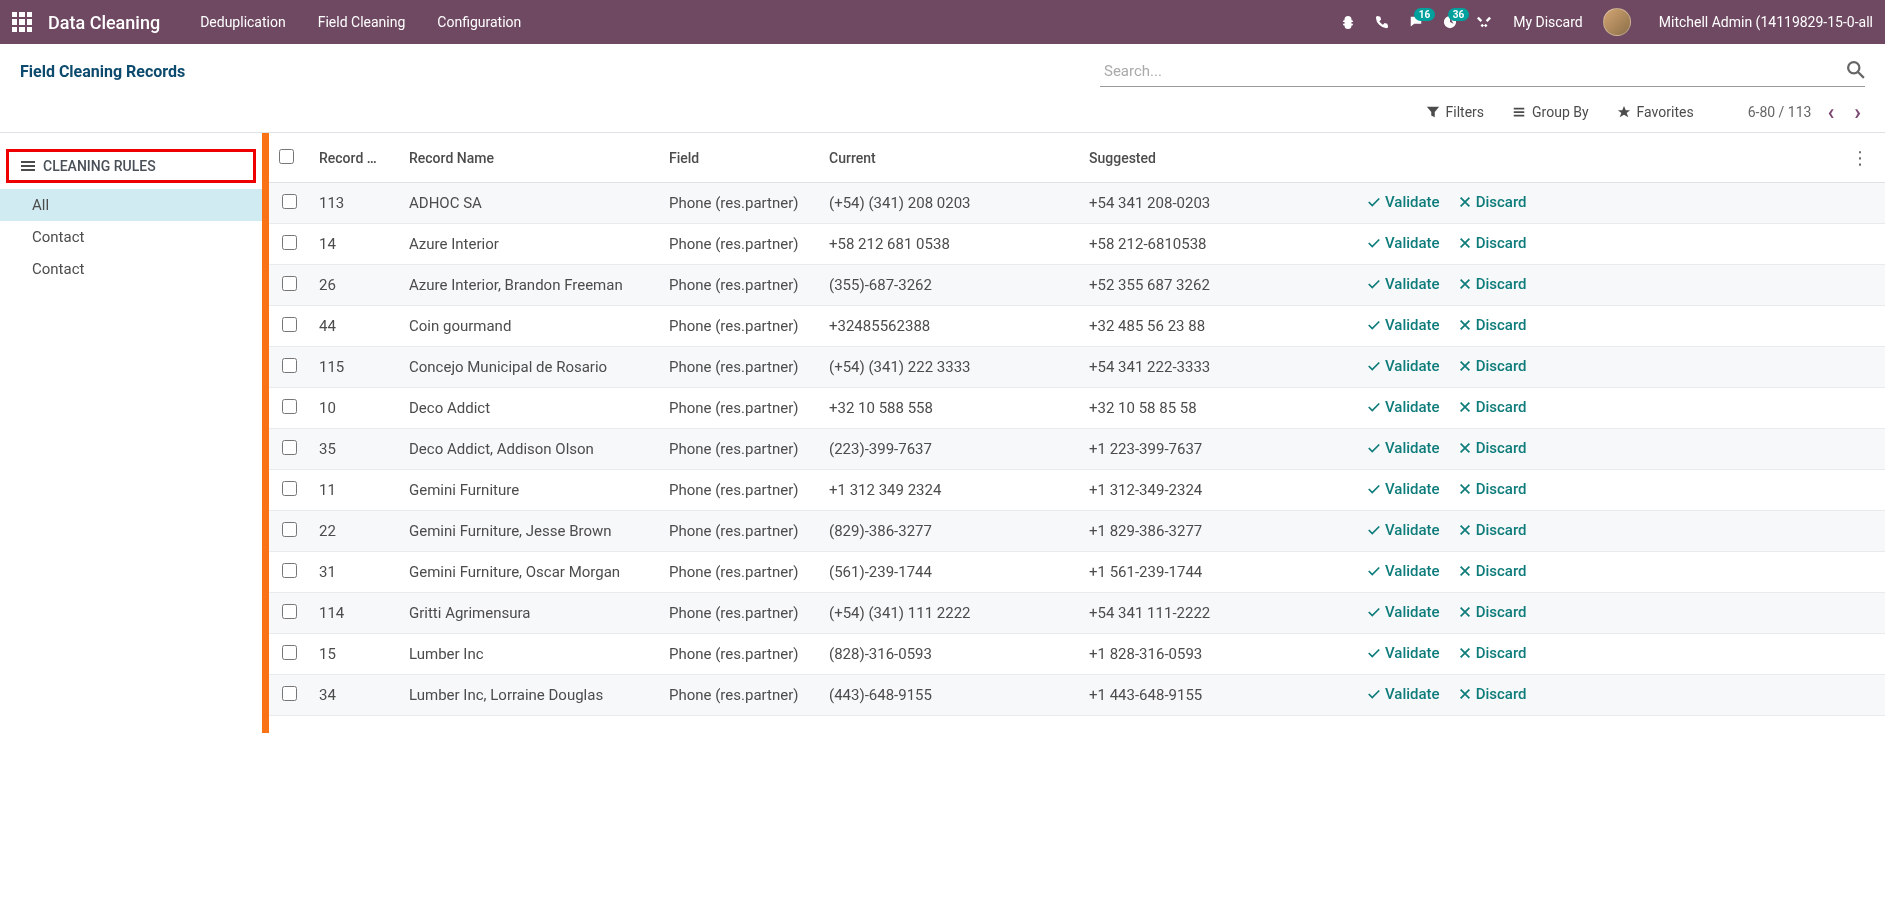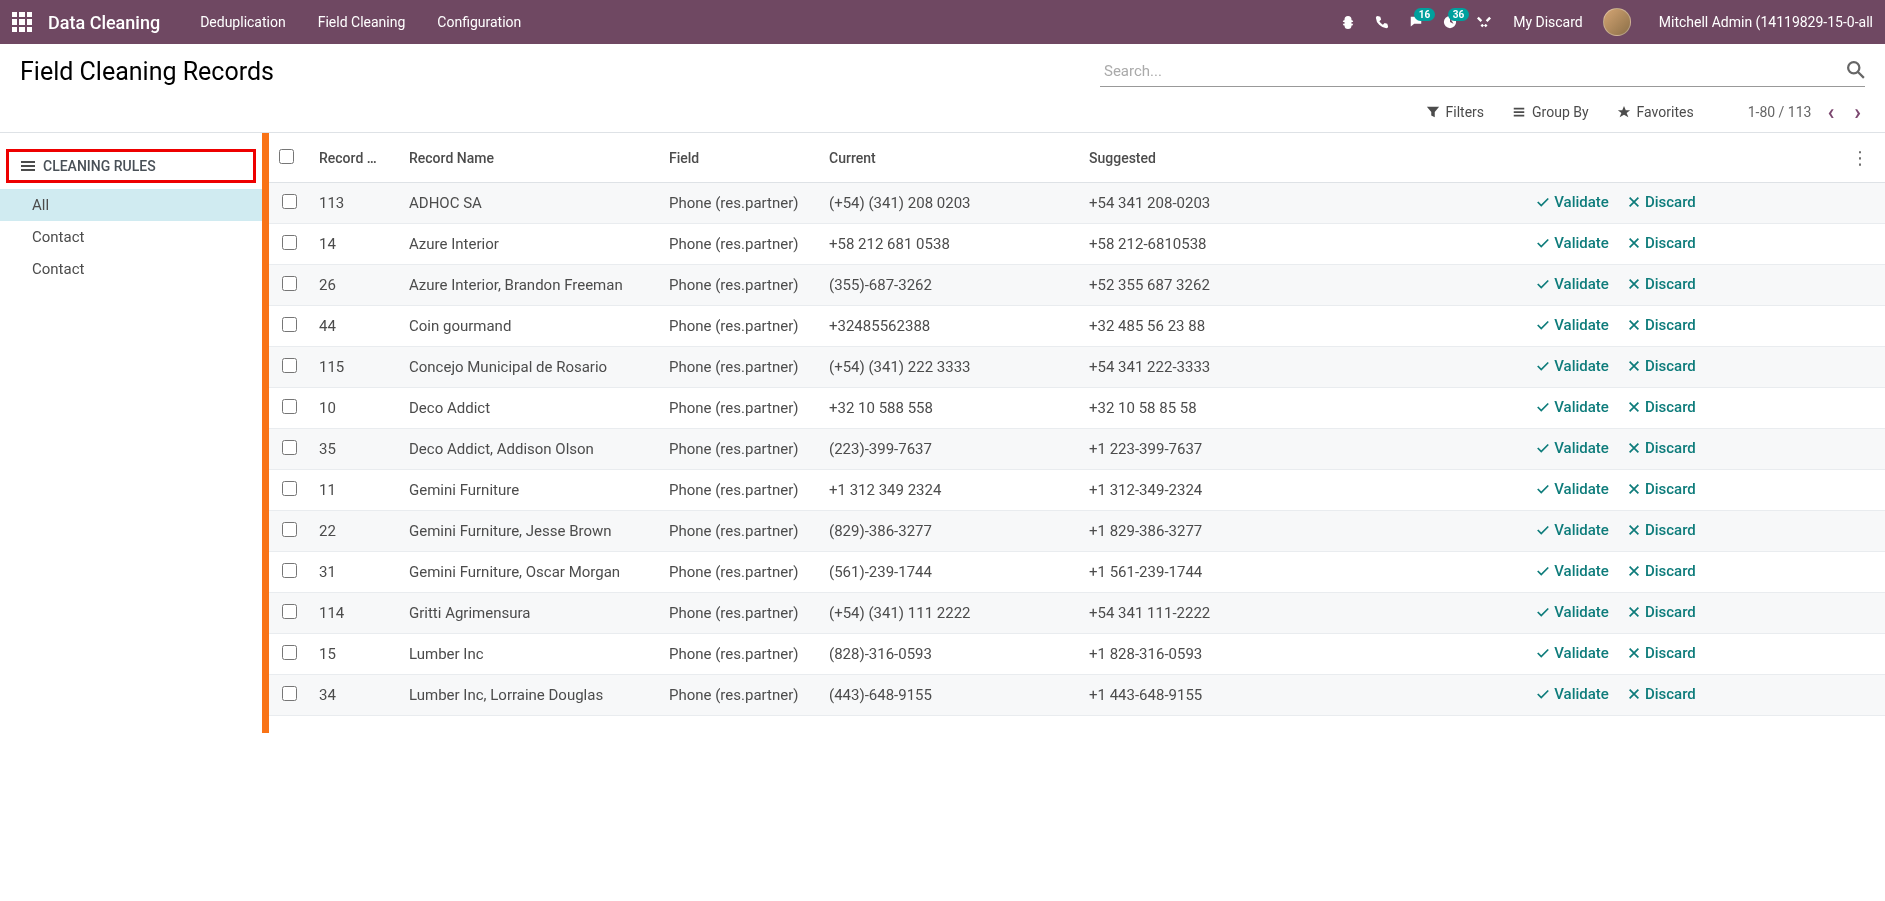--- a/index.html
+++ b/index.html
@@ -14,21 +14,21 @@
 .nav-spacer { flex: 1; }
 .nav-icon { color: #fff; font-size: 14px; padding: 0 10px; cursor: pointer; position: relative; }
 .badge { position: absolute; top: -6px; right: -2px; background: #00a09d; color: #fff; font-size: 10px; font-weight: bold; padding: 1px 5px; border-radius: 8px; }
 .nav-company { color: #fff; font-size: 14px; padding: 0 12px; }
 .nav-user { display: flex; align-items: center; color: #fff; font-size: 14px; cursor: pointer; padding-left: 8px; gap: 20px; }
 .avatar { width: 28px; height: 28px; border-radius: 50%; background: linear-gradient(135deg, #d4a574, #8b6f47); margin-right: 8px; border: 1px solid rgba(255,255,255,.3); }
 
 
 .control-panel { padding: 12px 20px 8px 20px; }
 .cp-row1 { display: flex; align-items: center; }
-.page-title { font-size: 25px; color: #000000; font-weight: 400; }
+.page-title { font-size: 16px; color: #0c4a6e; font-weight: 700; }
 .cp-spacer { flex: 1; }
 .search-wrap { position: relative; width: 765px; }
 .search-input { width: 100%; border: none; border-bottom: 1px solid #999; font-size: 15px; padding: 6px 30px 6px 4px; color: #666; outline: none; }
 .search-input::placeholder { color: #aaa; }
 .search-icon-right { position: absolute; right: 0; top: 4px; font-size: 18px; color: #666; cursor: pointer; }
 
 .cp-row2 { display: flex; align-items: center; margin-top: 12px; justify-content: flex-end; }
 .filter-btn { display: inline-flex; align-items: center; gap: 6px; font-size: 14px; color: #4c4c4c; padding: 4px 14px; cursor: pointer; }
 .pager-wrap { display: flex; align-items: center; gap: 12px; margin-left: 40px; }
 .pager-text { font-size: 14px; color: #666; }
@@ -52,21 +52,21 @@
 table.list th:last-child { text-align: right; padding-right: 16px; }
 table.list td { font-size: 15px; color: #4c4c4c; padding: 10px 10px; border-bottom: 1px solid #e9ecef; white-space: nowrap; }
 table.list tbody tr:nth-child(odd) { background: #f7f8f9; }
 .col-check { width: 40px; text-align: center; }
 .col-check input { width: 15px; height: 15px; }
 .col-id { width: 90px; text-align: left; padding-right: 16px !important; }
 .col-name { width: 260px; }
 .col-field { width: 160px; }
 .col-current { width: 260px; }
 .col-suggested { width: 260px; }
-.col-actions { text-align: center; padding-right: 20px !important; text-decoration: underline; }
+.col-actions { text-align: left; padding-right: 20px !important; text-decoration: underline; }
 .action-link { color: #0e7c7b; font-weight: 500; cursor: pointer; display: inline-flex; align-items: center; gap: 4px; margin-left: 18px; }
 .kebab { font-size: 18px; color: #666; cursor: pointer; }
 
 svg.ico { width: 14px; height: 14px; fill: currentColor; vertical-align: -2px; }
 </style>
 </head>
 <body>
 
 <div class="navbar">
   <div class="apps-icon">
@@ -139,21 +139,21 @@
         </svg>
       <span>Group By</span>
     </div>
     <div class="filter-btn">
       <svg class="ico" viewBox="0 0 16 16">
           <path d="M8 1l2 5h5l-4 3 2 5-5-3-5 3 2-5-4-3h5z"></path>
         </svg>
       <span>Favorites</span>
     </div>
     <div class="pager-wrap">
-      <span class="pager-text">1-80 / 113</span>
+      <span class="pager-text">6-80 / 113</span>
       <span class="pager-arrow">‹</span>
       <span class="pager-arrow">›</span>
     </div>
   </div>
 </div>
 
 <div class="main-wrap">
 
   <div class="sidebar">
     <div class="sidebar-header">

